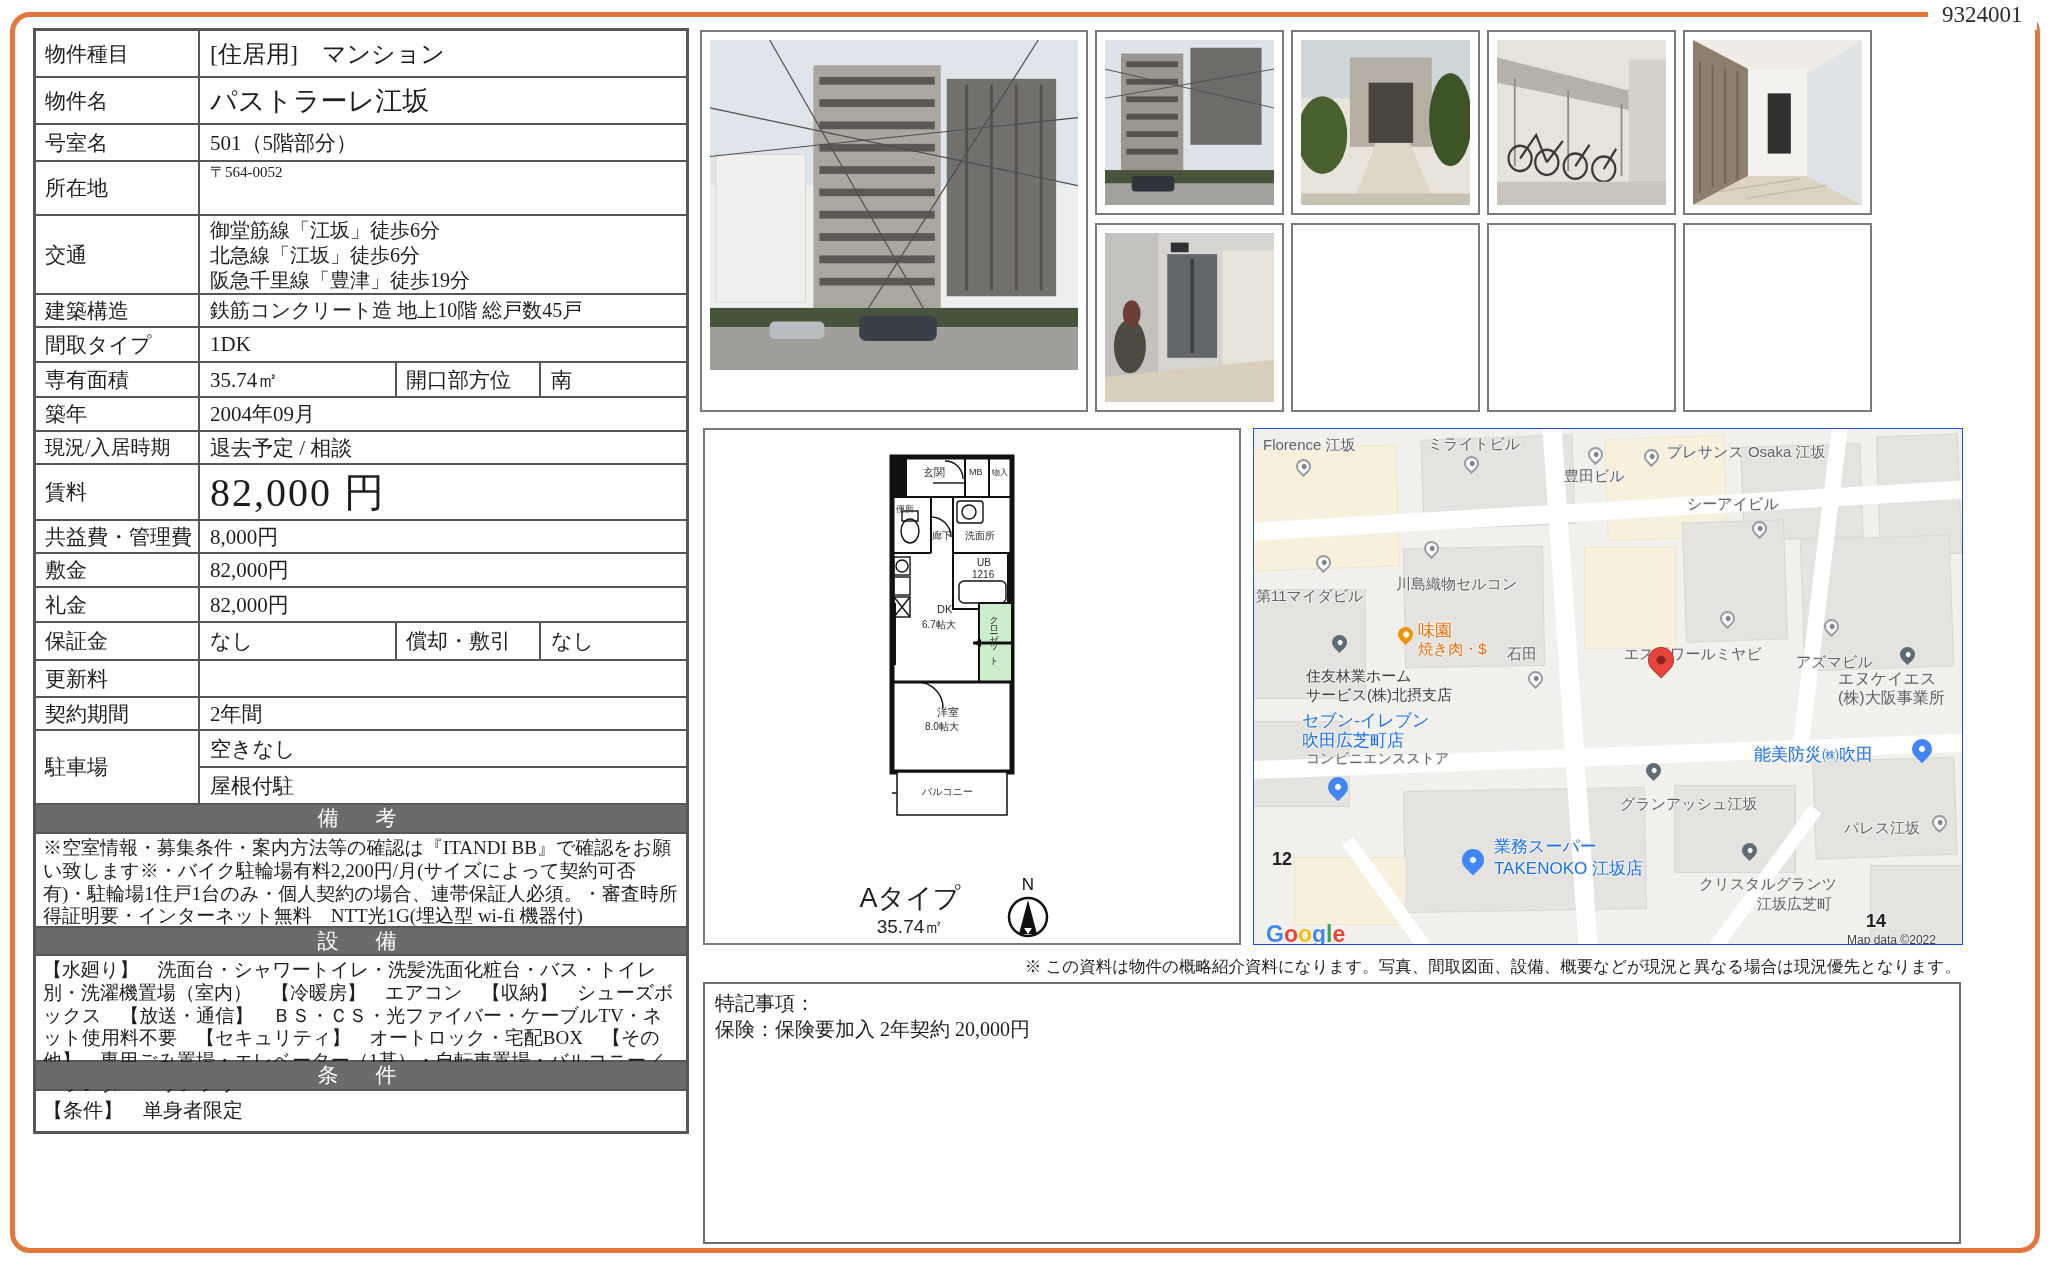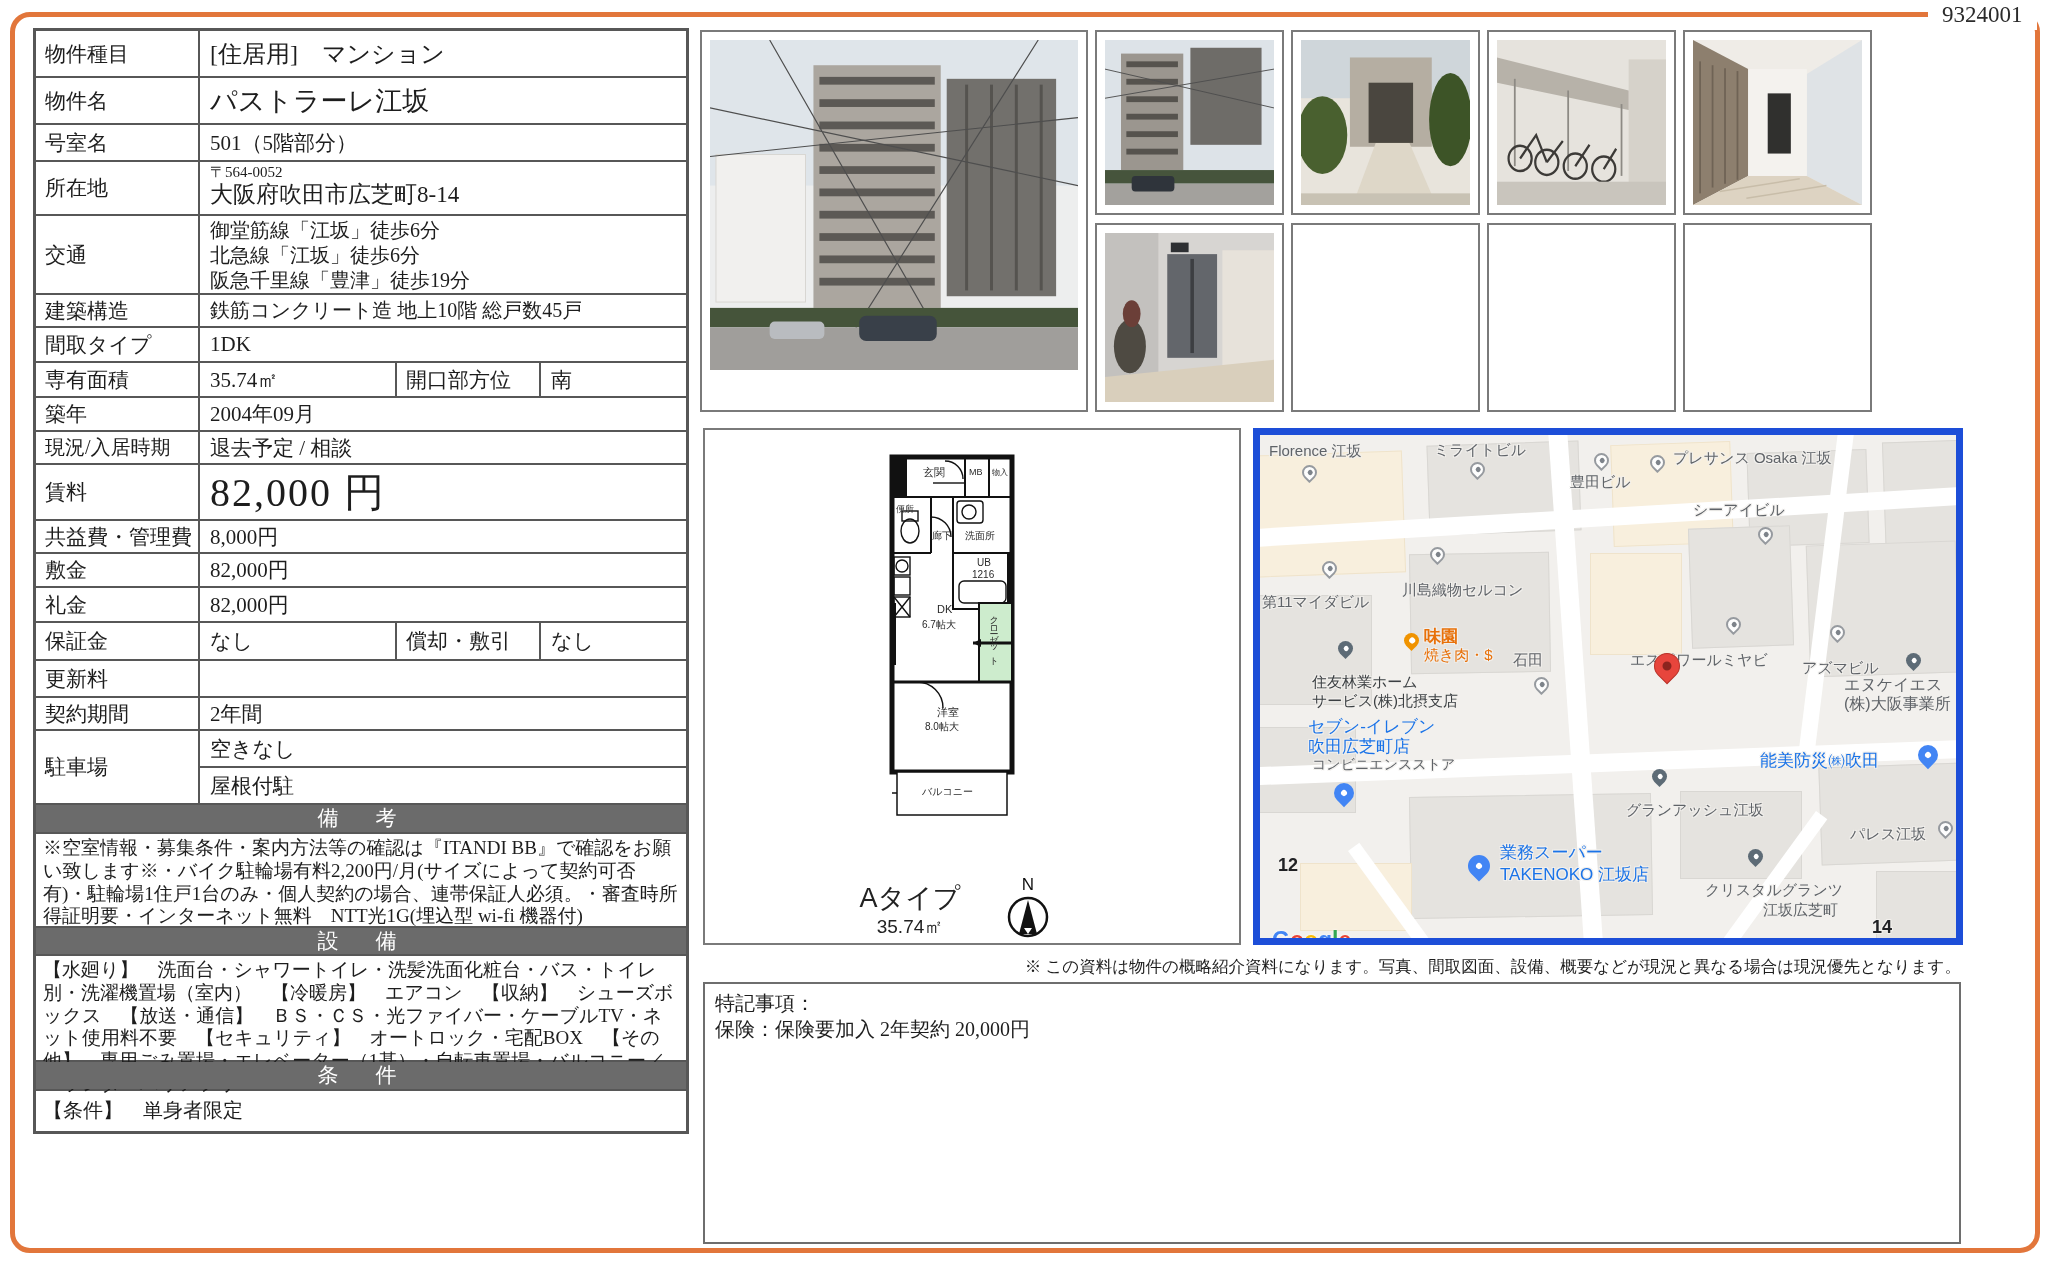--- a/index.html
+++ b/index.html
@@ -46,30 +46,30 @@
   .fp-type{position:absolute;left:140px;top:450px;width:130px;text-align:center;
            font-family:"Liberation Sans","DejaVu Sans",sans-serif;font-size:27px;color:#222;}
   .fp-area{position:absolute;left:140px;top:484px;width:130px;text-align:center;
            font-family:"Liberation Sans","DejaVu Sans",sans-serif;font-size:19px;color:#222;}
   .compass{position:absolute;left:300px;top:446px;}
   .compass .n{display:block;text-align:center;font-family:"Liberation Sans","DejaVu Sans",sans-serif;
               font-size:17px;color:#111;line-height:18px;}
 
   
   .map{position:absolute;left:1253px;top:428px;width:710px;height:517px;background:#f2f0ed;
-       overflow:hidden;border:7px solid #1d4ed8;box-sizing:border-box;
+       overflow:hidden;border:1px solid #1d4ed8;box-sizing:border-box;
        font-family:"Liberation Sans","DejaVu Sans",sans-serif;}
   .blk{position:absolute;background:#e5e3df;border:1px solid #d9d7d3;}
   .blk.cream{background:#f8efdd;border-color:#efe3cb;}
   .road{position:absolute;background:#ffffff;}
   .mlabel{position:absolute;font-size:15px;color:#5f6368;white-space:nowrap;
           text-shadow:-1px -1px 0 #f2f0ed,1px -1px 0 #f2f0ed,-1px 1px 0 #f2f0ed,1px 1px 0 #f2f0ed;}
   .mlabel.blue{color:#1a73e8;font-size:17px;}
   .mlabel.orange{color:#e8710a;}
-  .mlabel.orange.big{font-size:17px;font-weight:bold;}
+  .mlabel.orange.big{font-size:17px;font-weight:normal;}
   .mlabel.roadnum{color:#202124;font-weight:bold;font-size:18px;}
   .pin{position:absolute;width:15px;height:15px;border-radius:50% 50% 50% 0;
        transform:rotate(-45deg);box-sizing:border-box;}
   .pin::after{content:"";position:absolute;width:5px;height:5px;border-radius:50%;
        left:50%;top:50%;transform:translate(-50%,-50%);}
   .pin.generic{background:#fdfdfd;border:2px solid #969a9f;}
   .pin.generic::after{background:#7d838a;}
   .pin.dark{background:#5d6b76;}  .pin.dark::after{background:#fff;}
   .pin.blue{background:#4285F4;}  .pin.blue::after{background:#fff;width:6px;height:6px;}
   .pin.orange{background:#F09300;}.pin.orange::after{background:#fff;width:6px;height:6px;}
@@ -105,21 +105,20 @@
       <div class="td v-name">パストラーレ江坂</div>
     </div>
     <div class="tr" style="height:35px">
       <div class="th">号室名</div>
       <div class="td">501（5階部分）</div>
     </div>
     <div class="tr" style="height:52px">
       <div class="th">所在地</div>
       <div class="td two-line">
         <span class="postal" style="display:block">〒564-0052</span>
-        <span class="addr" style="display:block">大阪府吹田市広芝町8-14</span>
       </div>
     </div>
     <div class="tr" style="height:77px">
       <div class="th">交通</div>
       <div class="td three-line">
         <span style="display:block">御堂筋線「江坂」徒歩6分</span>
         <span style="display:block">北急線「江坂」徒歩6分</span>
         <span style="display:block">阪急千里線「豊津」徒歩19分</span>
       </div>
     </div>

